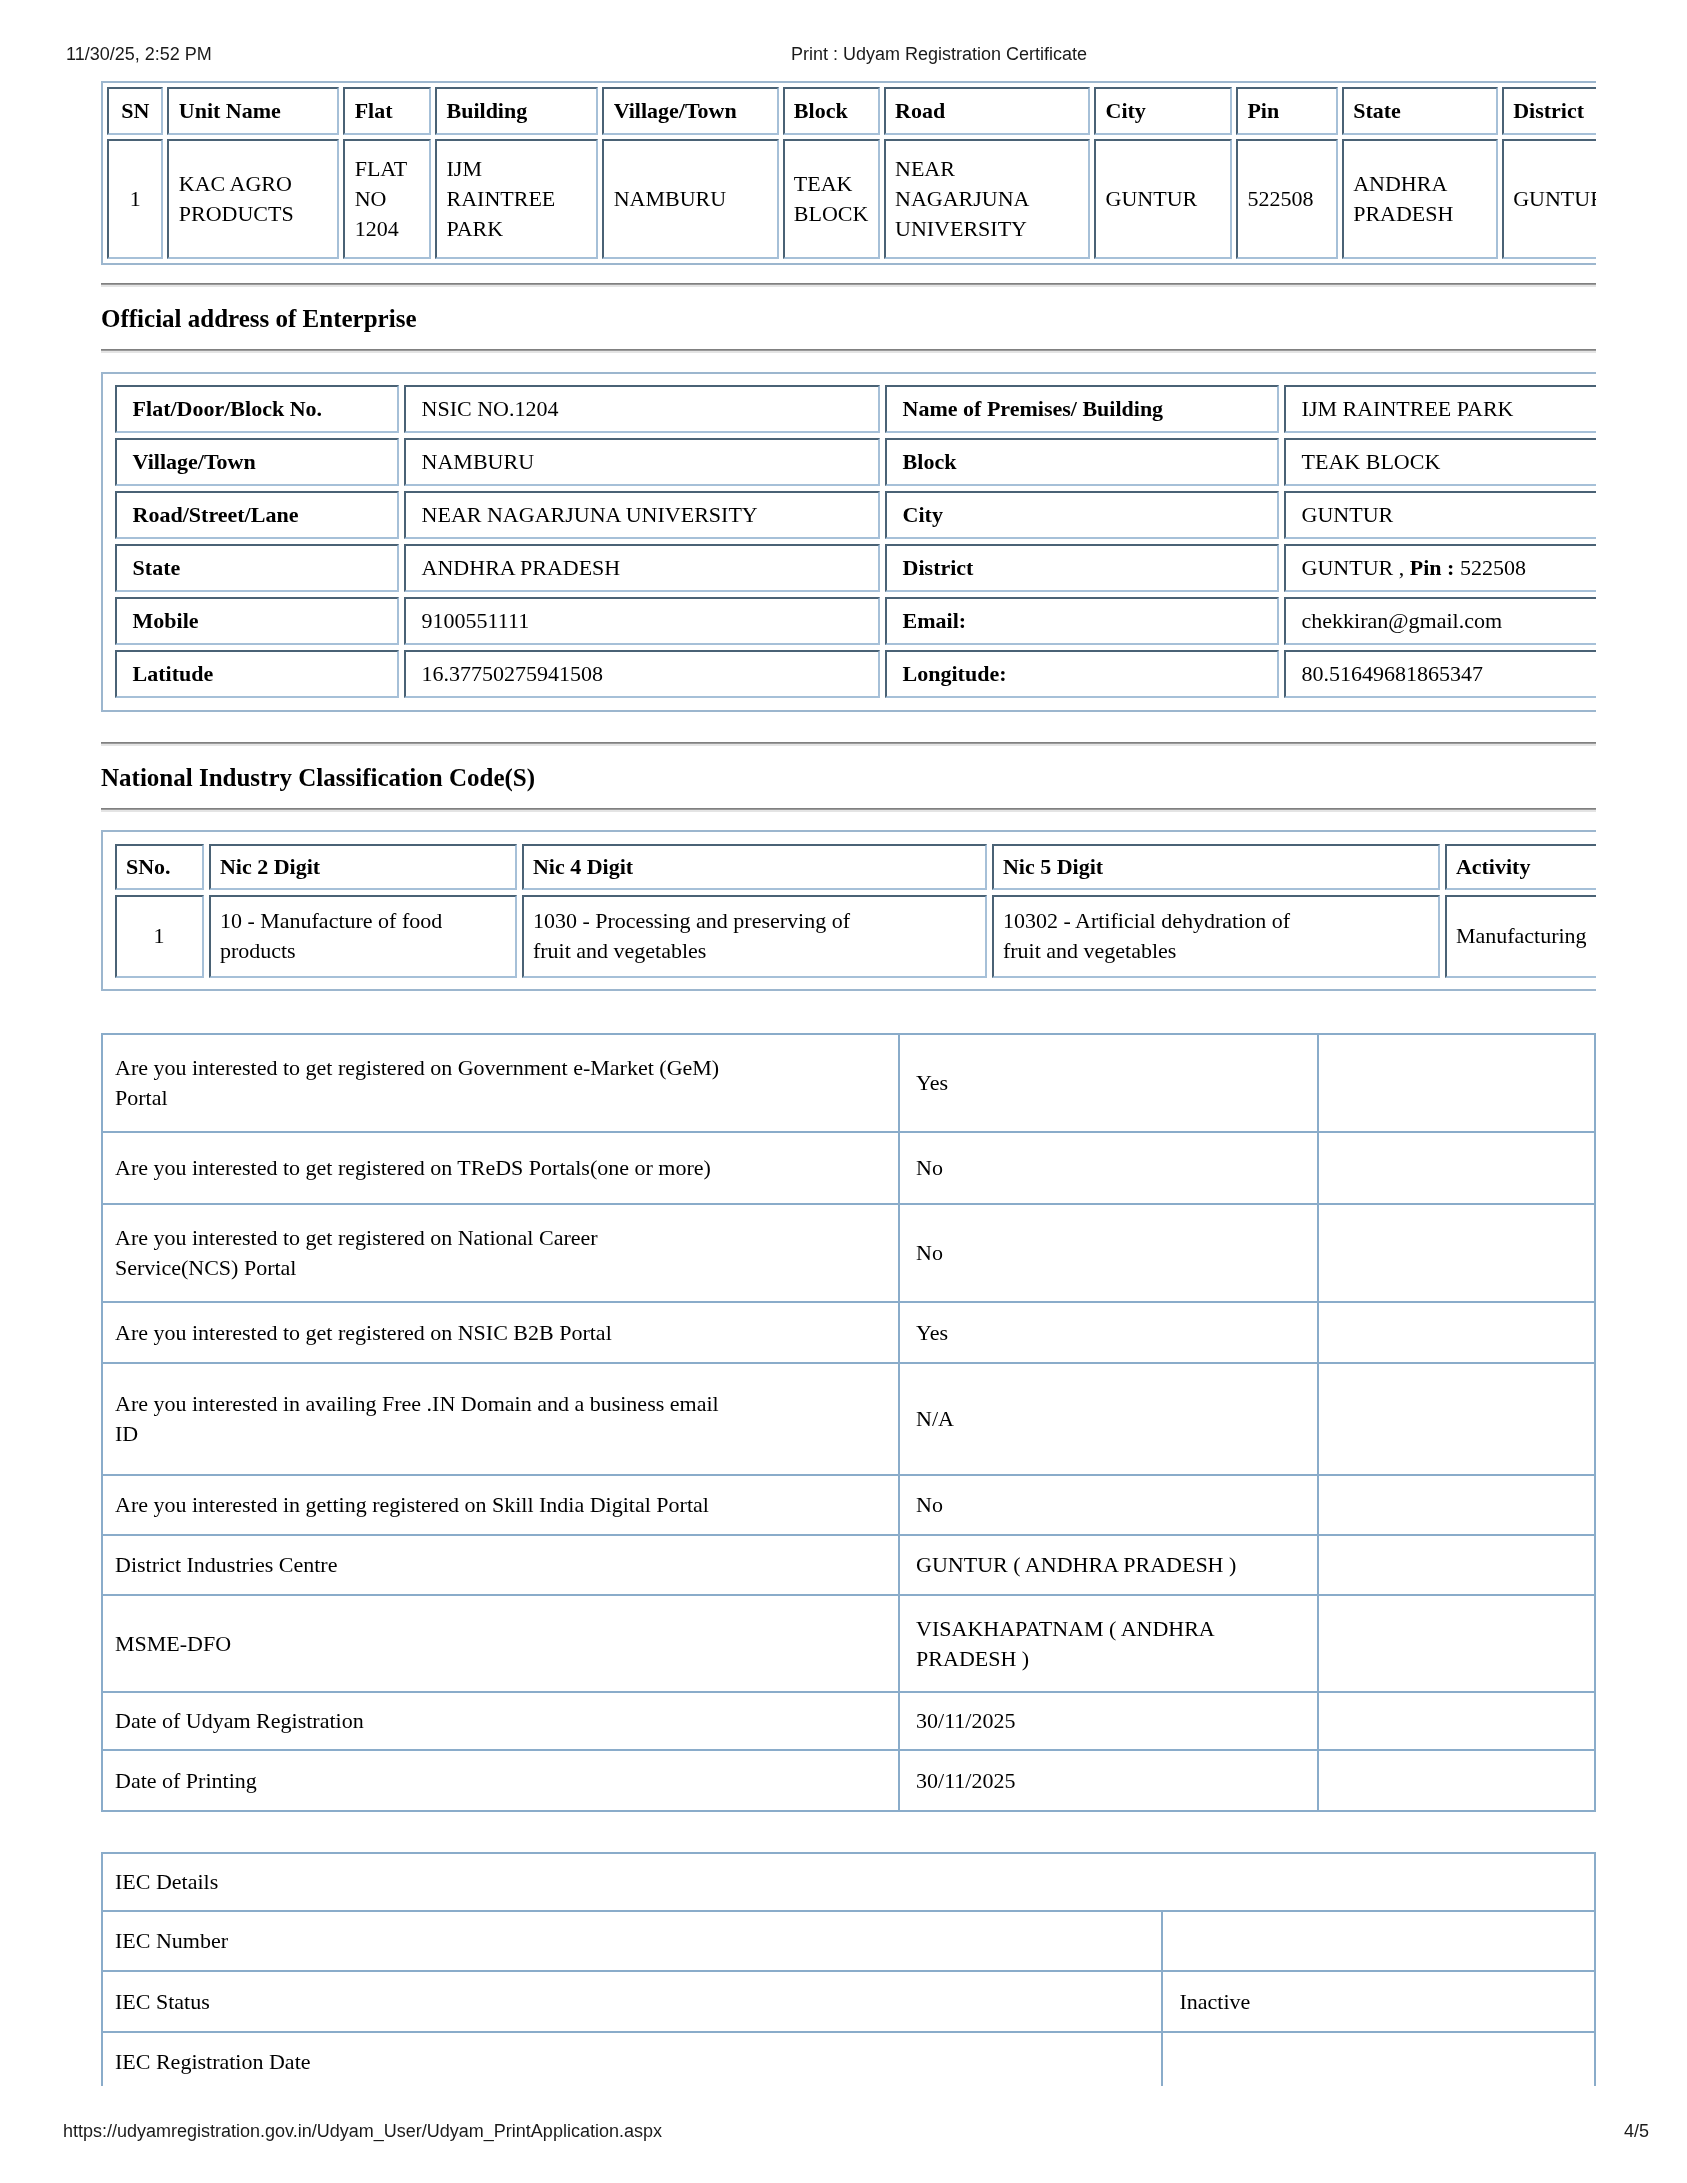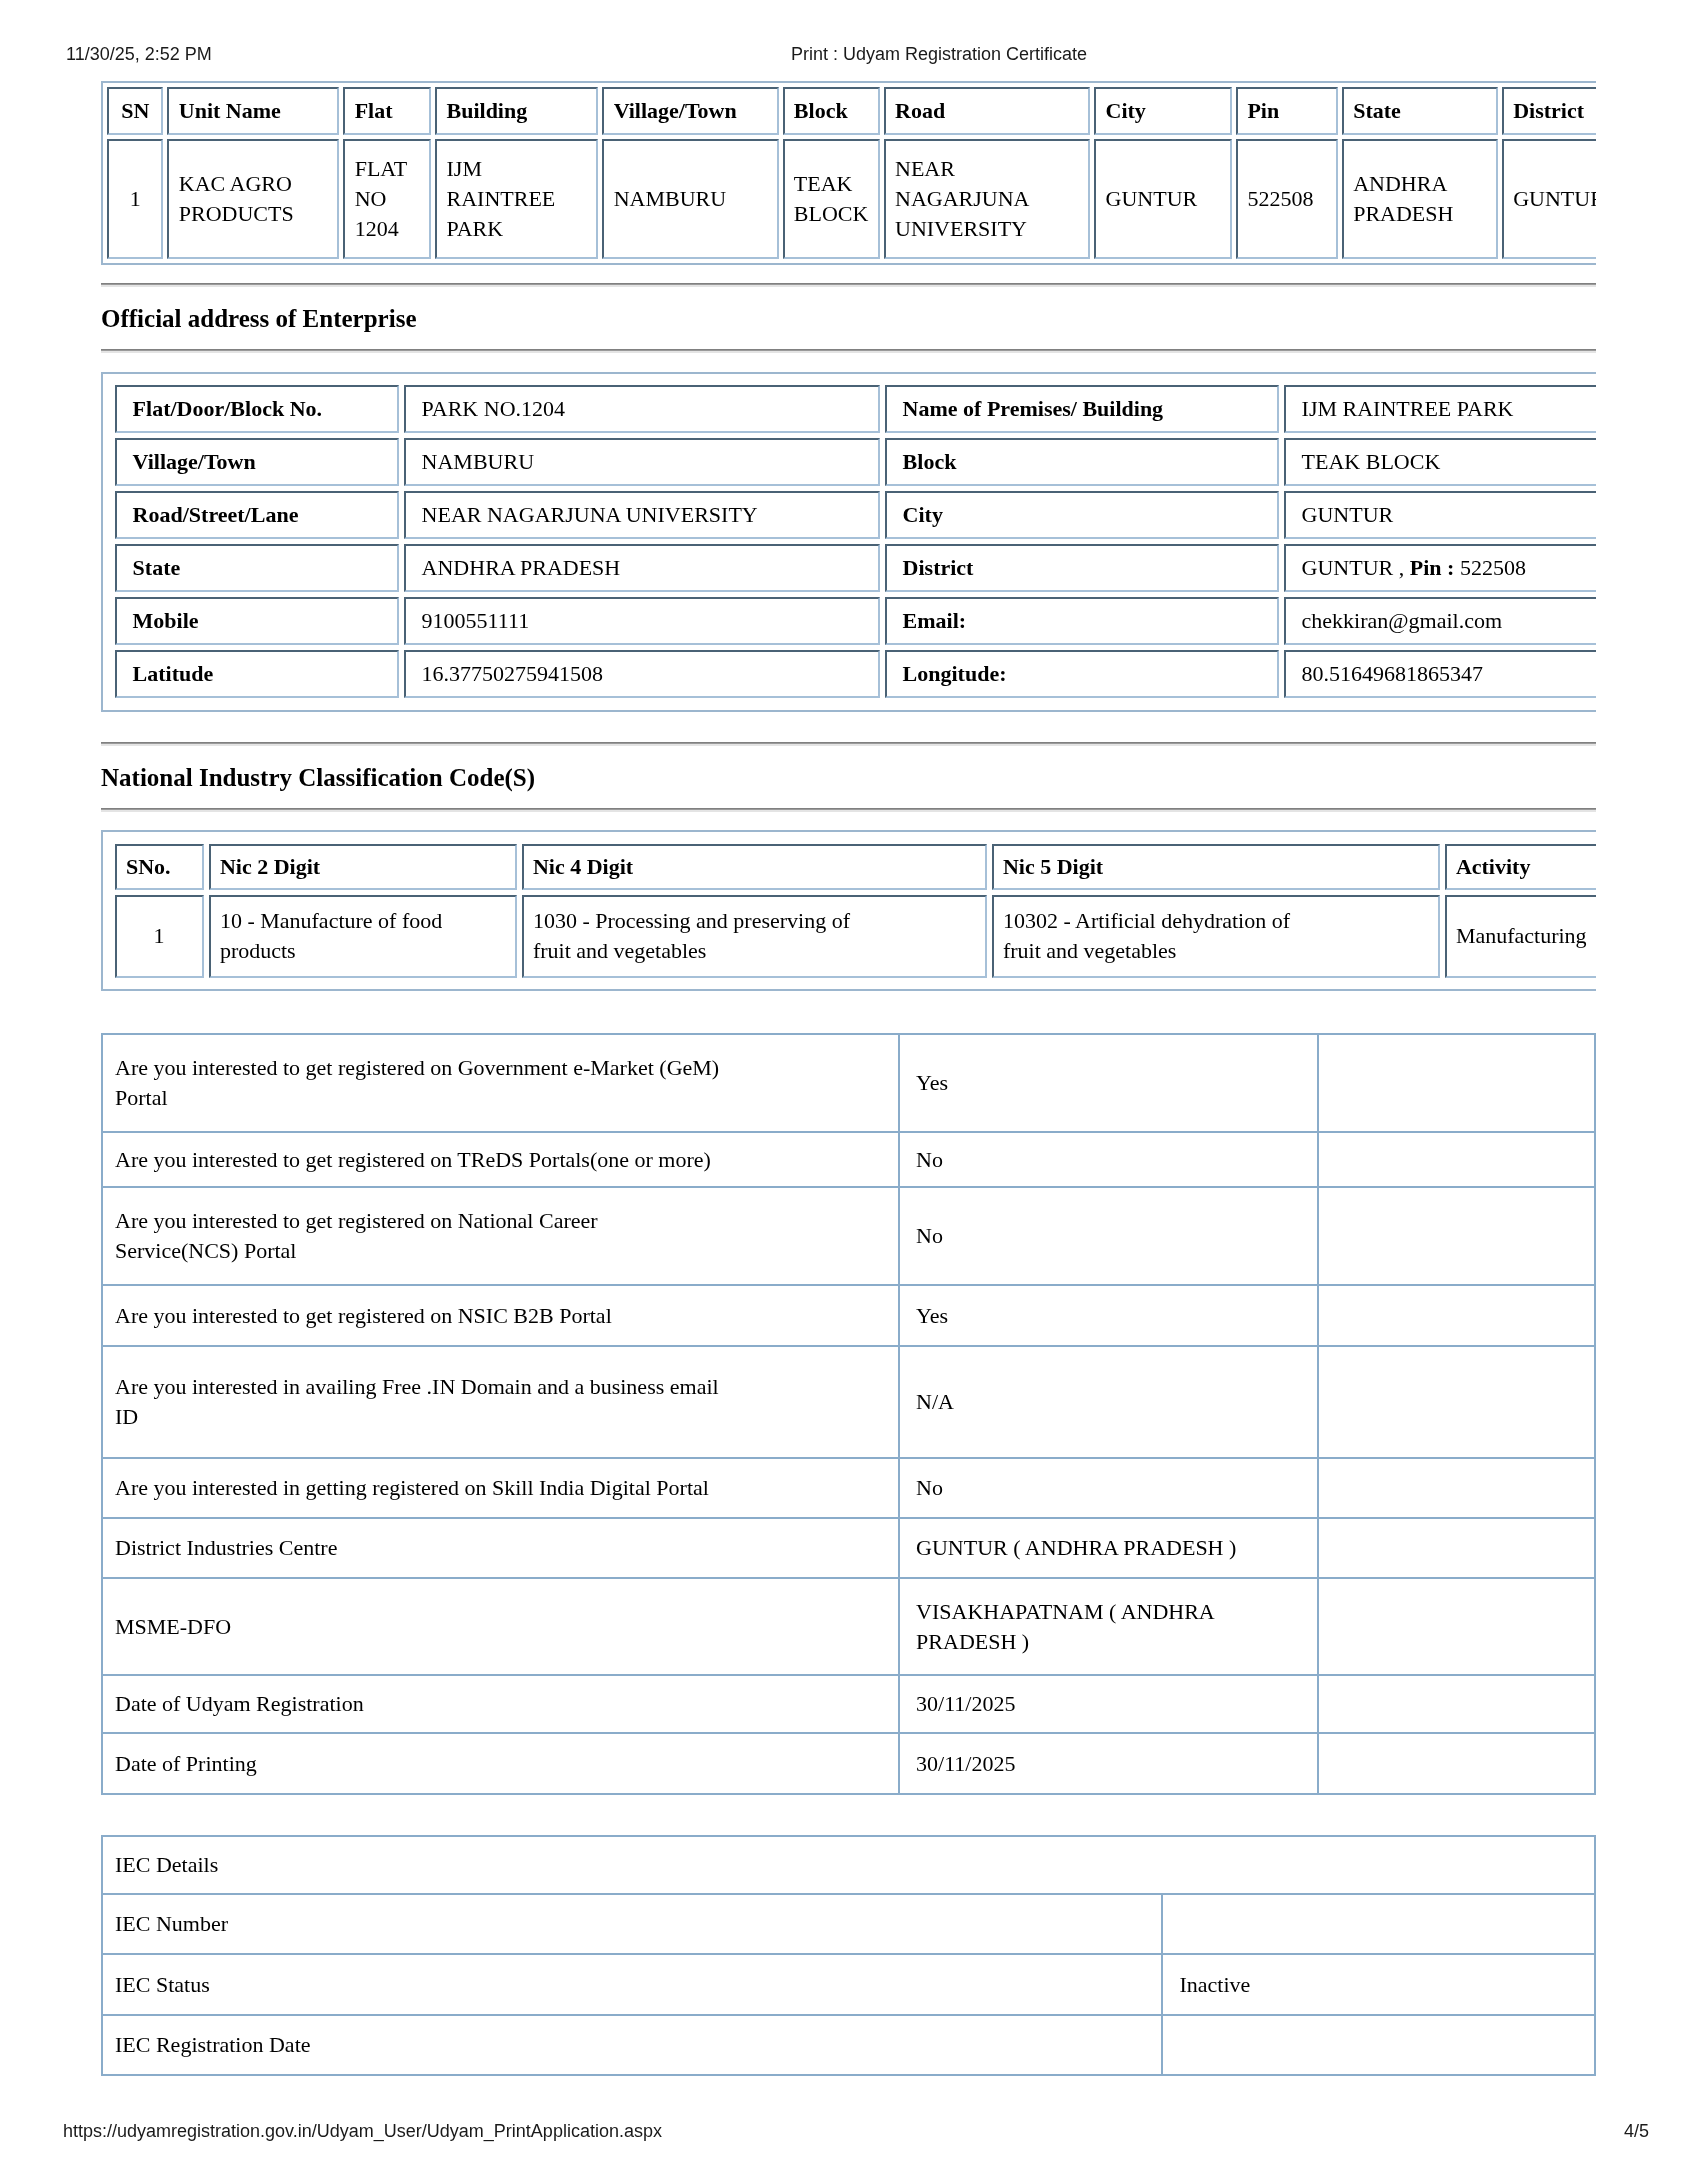--- a/index.html
+++ b/index.html
@@ -101,21 +101,21 @@
 
   <div class="rule r1"></div>
   <div class="section-title">Official address of Enterprise</div>
   <div class="rule r2"></div>
 
   <div class="otable addr-wrap">
     <table>
       <tbody>
           <tr>
         <td class="bcell lbl" style="width:284px;height:48px;">Flat/Door/Block No.</td>
-        <td class="bcell val" style="width:476px;height:48px;">PARK NO.1204</td>
+        <td class="bcell val" style="width:476px;height:48px;">NSIC NO.1204</td>
         <td class="bcell lbl" style="width:394px;height:48px;">Name of Premises/ Building</td>
         <td class="bcell val" style="width:397px;height:48px;">IJM RAINTREE PARK</td>
       </tr>
       <tr>
         <td class="bcell lbl" style="height:48px;">Village/Town</td>
         <td class="bcell val" style="height:48px;">NAMBURU</td>
         <td class="bcell lbl" style="height:48px;">Block</td>
         <td class="bcell val" style="height:48px;">TEAK BLOCK</td>
       </tr>
       <tr>
@@ -176,21 +176,21 @@
 
   <table class="flat">
     <tbody>
         <tr>
       <td class="q" style="width:937px;height:98px;">Are you interested to get registered on Government e-Market (GeM)
 Portal</td>
       <td class="a" style="width:463px;">Yes</td>
       <td class="spacer" style="width:331px;"></td>
     </tr>
     <tr>
-      <td class="q" style="height:55px;">Are you interested to get registered on TReDS Portals(one or more)</td>
+      <td class="q" style="height:72px;">Are you interested to get registered on TReDS Portals(one or more)</td>
       <td class="a">No</td>
       <td class="spacer"></td>
     </tr>
     <tr>
       <td class="q" style="height:98px;">Are you interested to get registered on National Career
 Service(NCS) Portal</td>
       <td class="a">No</td>
       <td class="spacer"></td>
     </tr>
     <tr>

